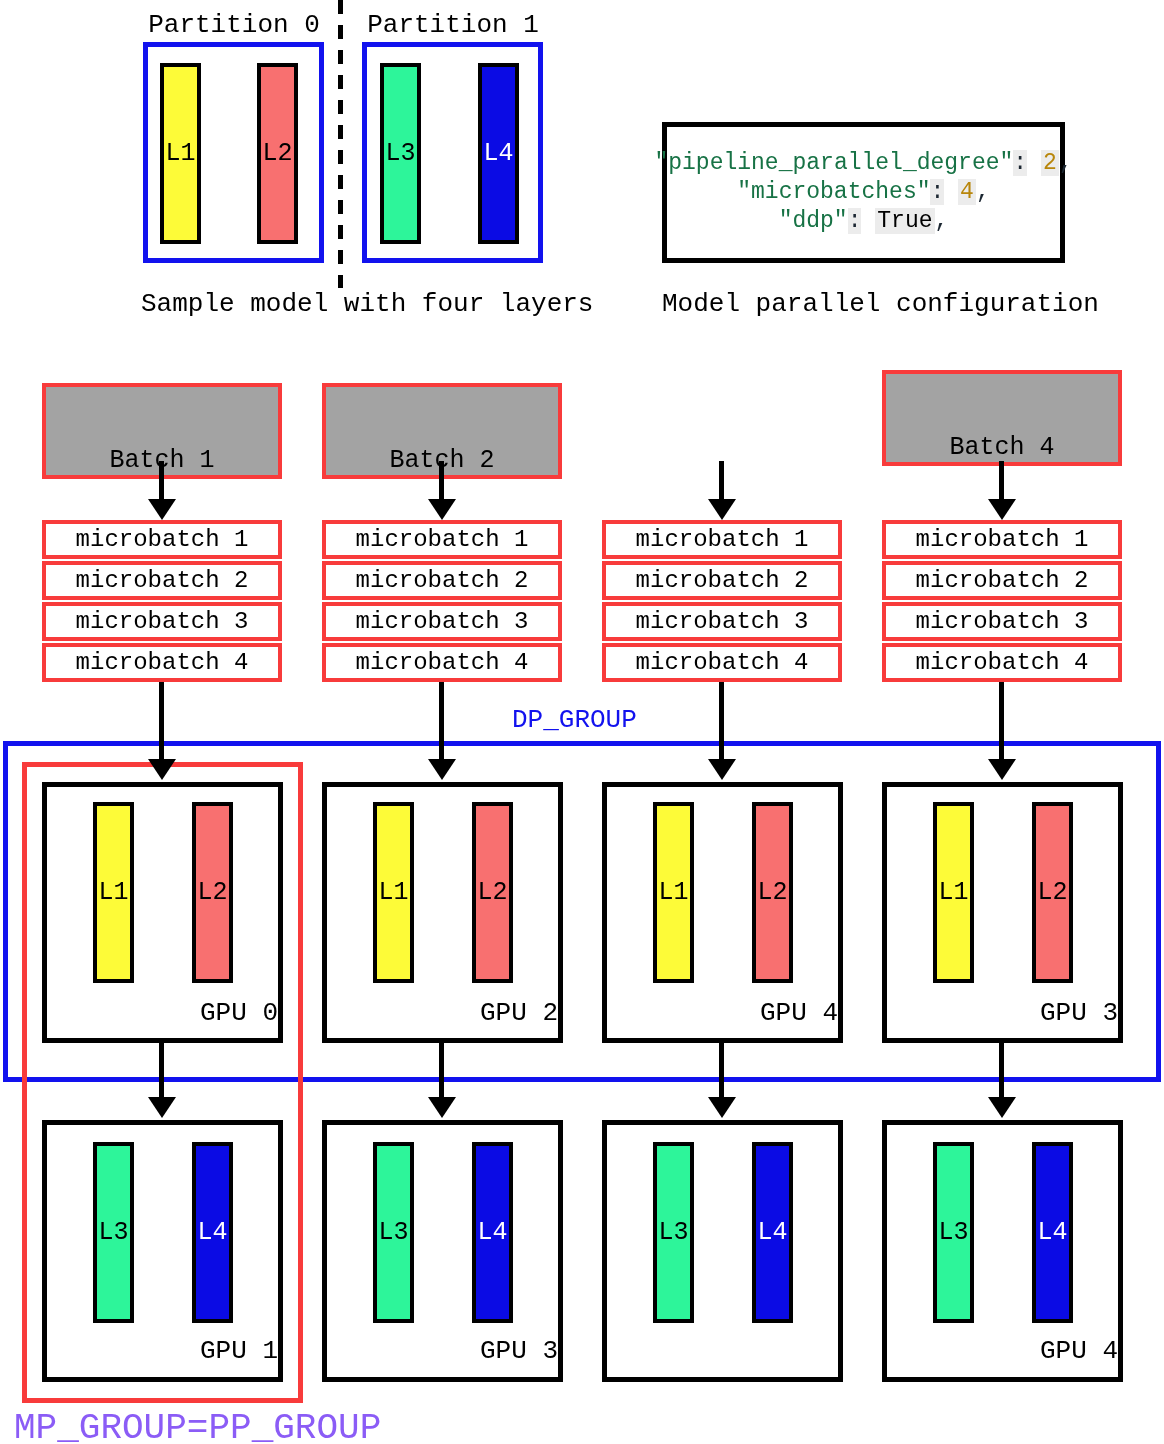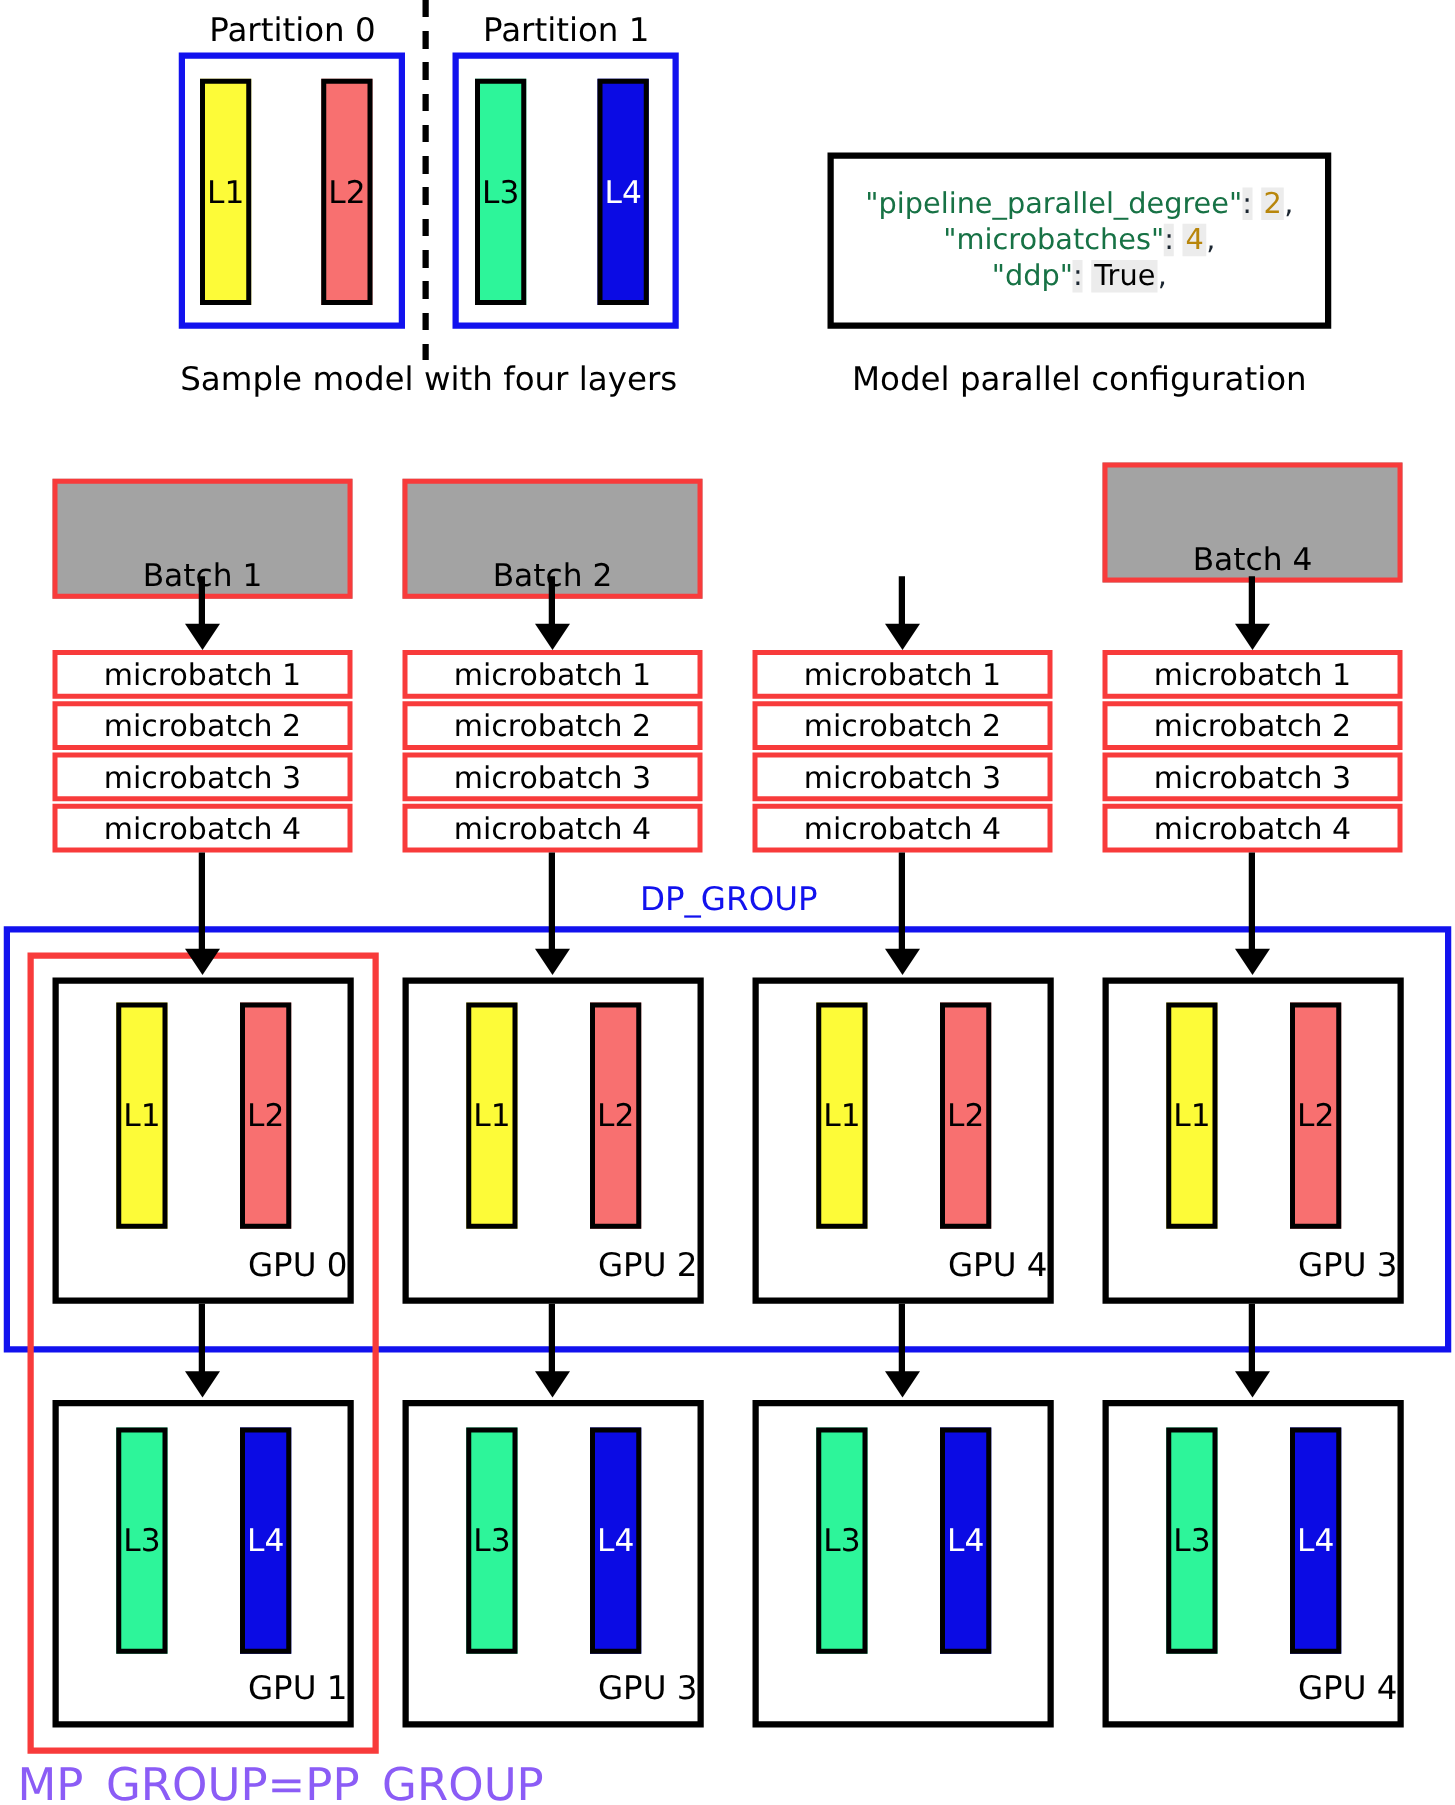--- a/index.html
+++ b/index.html
@@ -1,18 +1,18 @@
 <!DOCTYPE html>
 <html><head>
 <meta charset="utf-8">
 <style>
   * { margin:0; padding:0; box-sizing:border-box; }
   html,body { background:#ffffff; }
   body { font-family:"DejaVu Sans","Liberation Sans",sans-serif; color:#000; }
-  .stage { position:relative; width:1164px; height:1444px; background:#fff; overflow:hidden; }
+  .stage { position:relative; width:1164px; height:1444px; background:#fff; overflow:hidden;font-family:Liberation Mono, monospace; }
 
   .abs { position:absolute; }
 
   
   .partition-label { font-size:26px; text-align:center; white-space:nowrap; }
   .partition-box { border:5px solid #1212ee; background:#fff; }
   .layer-bar { position:absolute; width:41px; height:181px; border:4px solid #000;
                display:flex; align-items:center; justify-content:center;
                font-size:25px; }
   .divider-dashed { width:5px;

